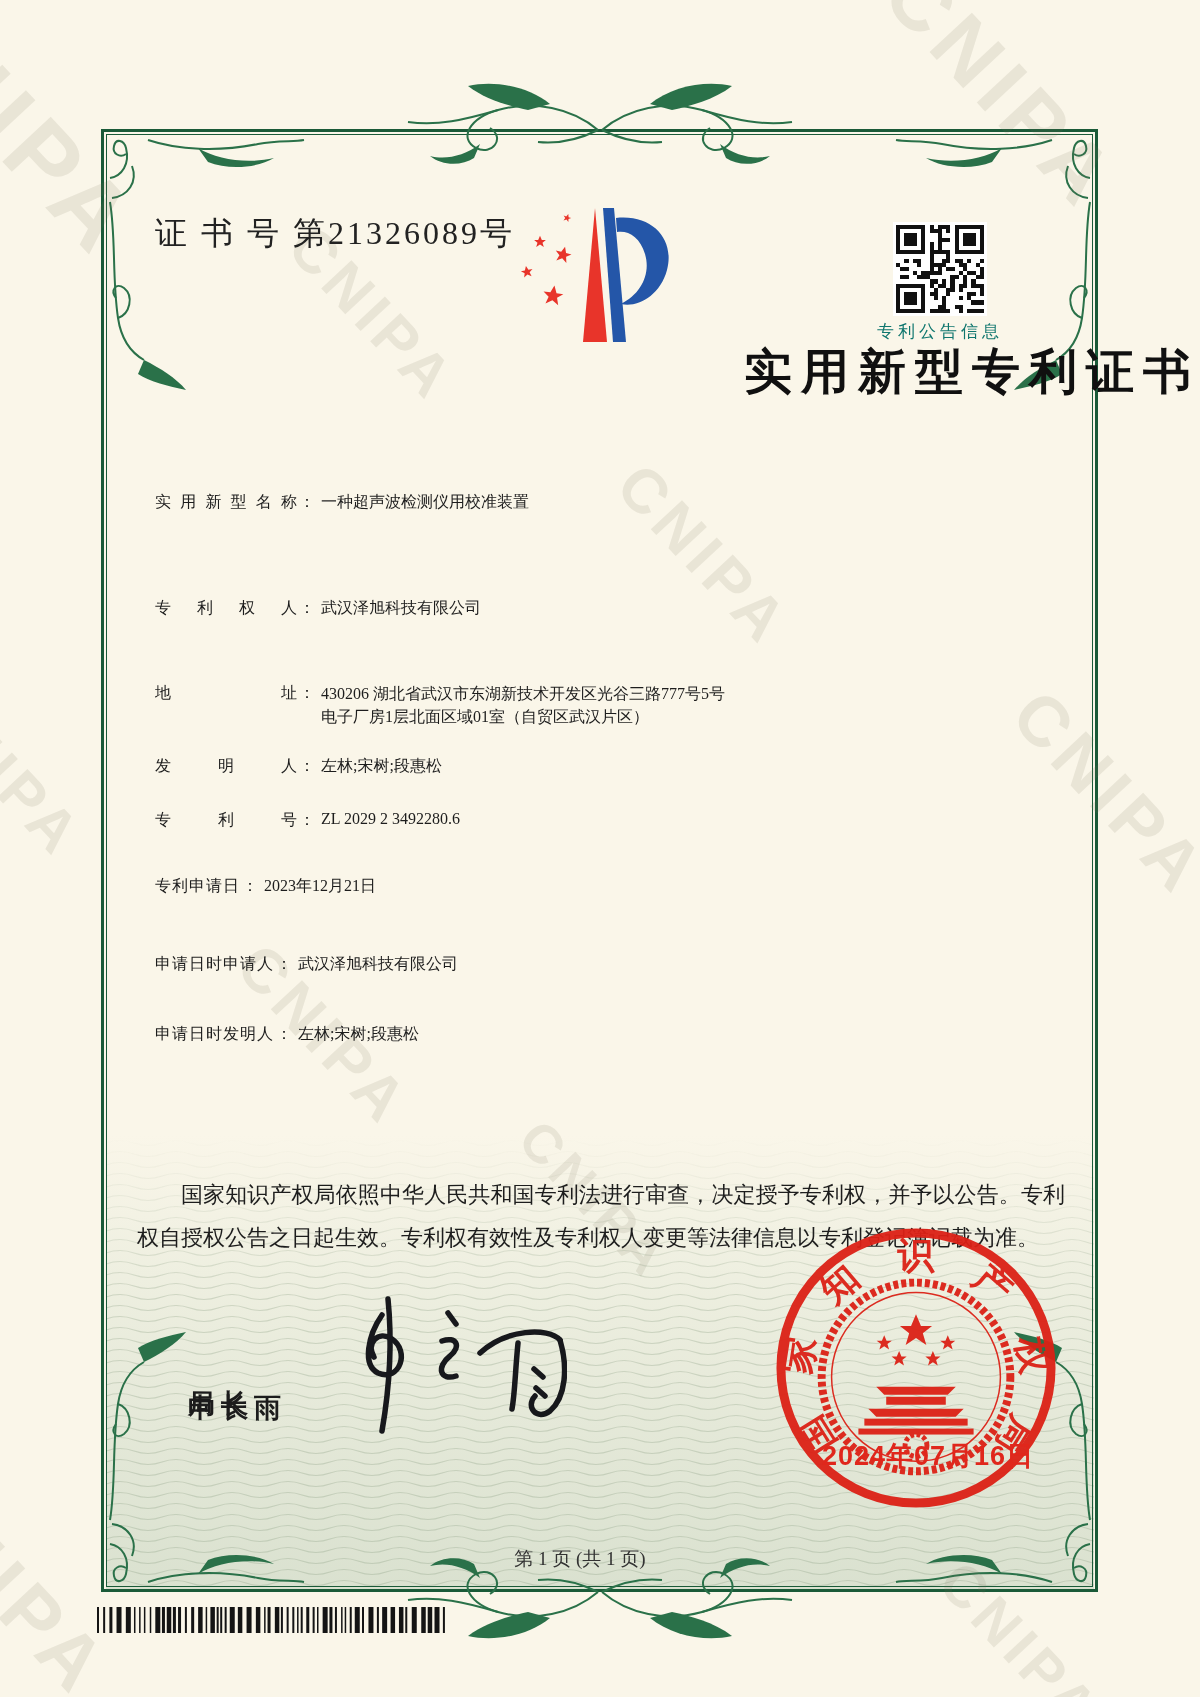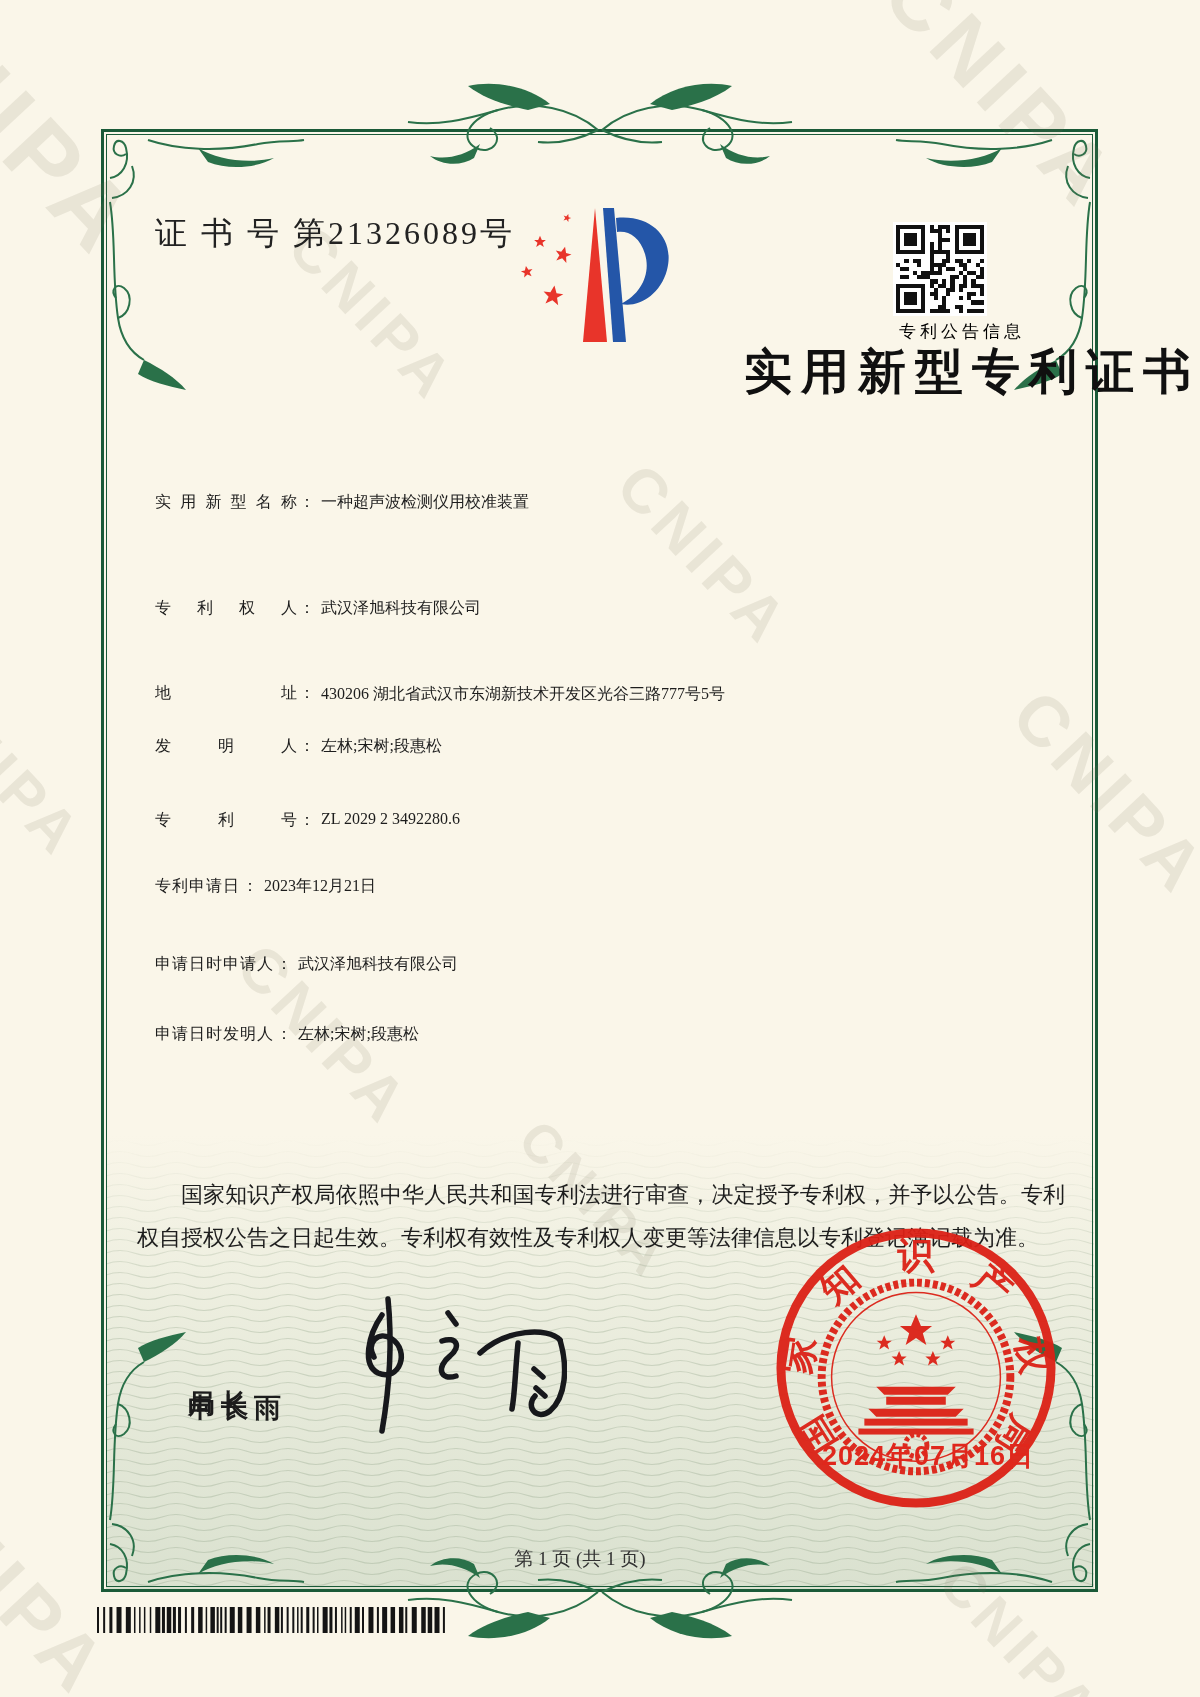--- a/index.html
+++ b/index.html
@@ -17,22 +17,22 @@
   #waves path{fill:none;stroke:rgba(125,148,120,.28);stroke-width:1.1;}
   
   .wm{position:absolute;font-family:"Liberation Sans",sans-serif;font-weight:700;
     color:rgba(122,114,92,.13);letter-spacing:.1em;transform:rotate(47deg);
     transform-origin:0 0;white-space:nowrap;z-index:1;pointer-events:none;}
   
   .cert-no{position:absolute;left:155px;top:212px;font-size:32px;letter-spacing:3px;color:#222;z-index:2;}
   .logo{position:absolute;left:495px;top:200px;width:185px;height:150px;z-index:2;}
   .qr-box{position:absolute;left:893px;top:222px;width:94px;height:94px;background:#fff;padding:3px;z-index:2;}
   .qr-box svg{width:100%;height:100%;}
-  .qr-label{position:absolute;left:855px;top:320px;width:170px;text-align:right;
-    font-size:17px;letter-spacing:4px;color:#000000;z-index:2;}
+  .qr-label{position:absolute;left:855px;top:320px;width:170px;text-align:center;
+    font-size:17px;letter-spacing:4px;color:#0f766e;z-index:2;}
   .title{position:absolute;left:0;top:340px;width:100%;text-align:right;font-size:48px;
     font-weight:700;letter-spacing:9px;color:#101010;z-index:2;}
   
   .f-row{position:absolute;left:155px;font-size:16px;color:#1d1d1d;z-index:2;white-space:nowrap;}
   .f-label{display:inline-block;vertical-align:top;}
   .jl{width:142px;text-align:justify;text-align-last:justify;}
   .f-colon{display:inline-block;margin:0 6px 0 2px;vertical-align:top;}
   .f-value{display:inline-block;vertical-align:top;}
   .addr-val{display:inline-block;vertical-align:top;white-space:normal;width:716px;line-height:1.42;}
   .pair-right{position:absolute;left:505px;top:0;white-space:nowrap;}
@@ -305,24 +305,24 @@
 
 <div class="f-row" style="top:492px">
   <span class="f-label jl">实用新型名称</span><span class="f-colon">：</span><span class="f-value">一种超声波检测仪用校准装置</span>
 </div>
 
 <div class="f-row" style="top:598px">
   <span class="f-label jl">专利权人</span><span class="f-colon">：</span><span class="f-value">武汉泽旭科技有限公司</span>
 </div>
 
 <div class="f-row" style="top:683px">
-  <span class="f-label jl">地址</span><span class="f-colon">：</span><span class="addr-val"><span>430206 湖北省武汉市东湖新技术开发区光谷三路777号5号</span><br></span>
-</div>
-
-<div class="f-row" style="top:736px">
+  <span class="f-label jl">地址</span><span class="f-colon">：</span><span class="addr-val"><span>430206 湖北省武汉市东湖新技术开发区光谷三路777号5号</span><br><span>电子厂房1层北面区域01室（自贸区武汉片区）</span></span>
+</div>
+
+<div class="f-row" style="top:756px">
   <span class="f-label jl">发明人</span><span class="f-colon">：</span><span class="f-value">左林;宋树;段惠松</span>
 </div>
 
 <div class="f-row" style="top:810px;width:900px">
   <span class="f-label jl">专利号</span><span class="f-colon">：</span><span class="f-value">ZL 2029 2 3492280.6</span>
 </div>
 
 <div class="f-row" style="top:876px;width:900px">
   <span class="pr-label">专利申请日</span><span class="f-colon">：</span><span class="f-value">2023年12月21日</span>
 </div>

